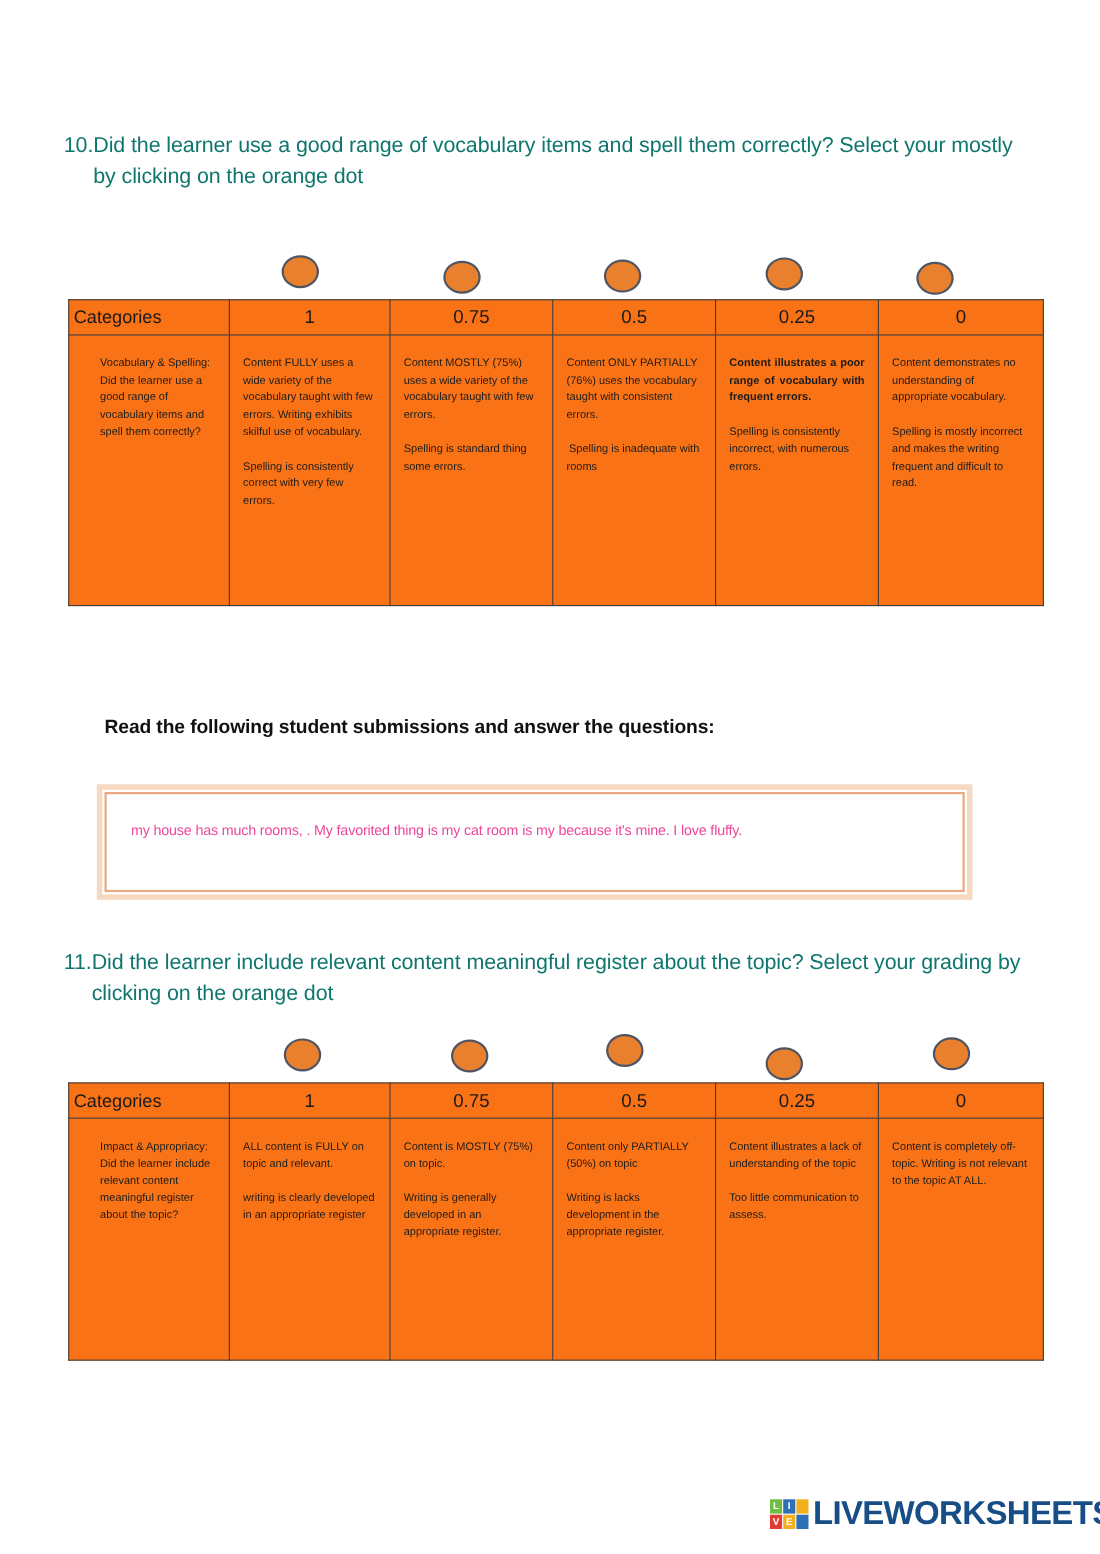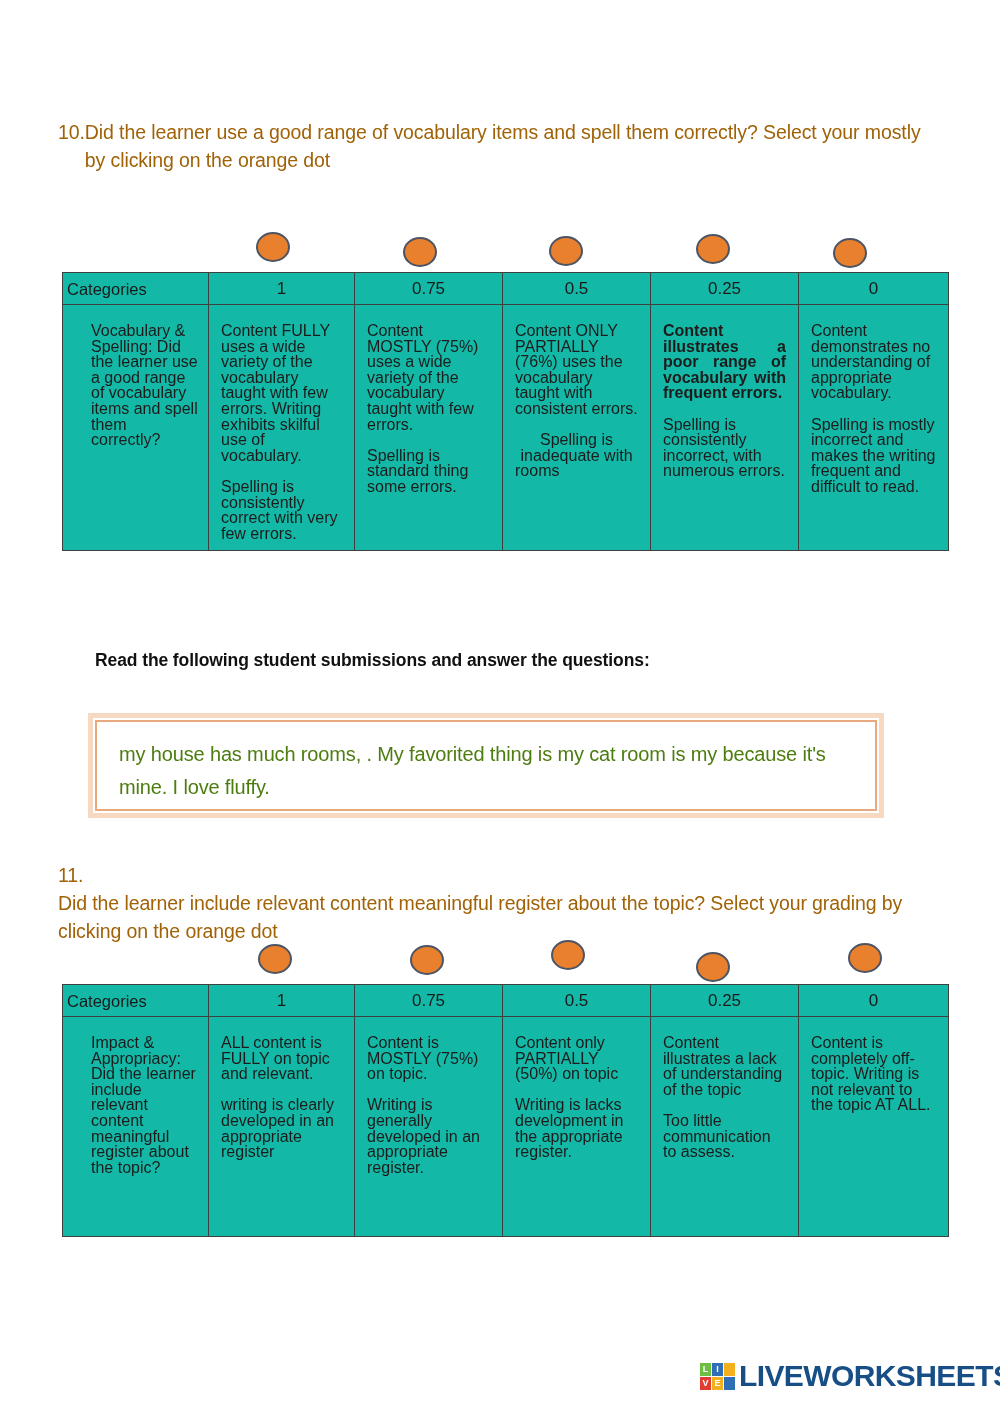--- a/index.html
+++ b/index.html
@@ -17,33 +17,33 @@
     overflow: hidden;
   }
 
   
   .question {
     position: absolute;
     display: flex;
     align-items: flex-start;
     font-size: 19.5px;
     line-height: 28px;
-    color: #a16207;
+    color: #0f766e;
     letter-spacing: -0.1px;
   }
   .q-num {
     flex: 0 0 auto;
     white-space: pre;
   }
   .q-text {
     flex: 1 1 auto;
   }
 
   #question-10 { left: 58px; top: 118px; width: 875px; }
-  #question-11 { left: 58px; top: 861px; width: 875px; flex-direction: column; }
+  #question-11 { left: 58px; top: 861px; width: 875px; }
 
   
   .dot-row {
     position: absolute;
     left: 62px;
     width: 886px;
     height: 52px;
   }
   .dot {
     position: absolute;
@@ -57,21 +57,21 @@
   #dot-row-10 { top: 226px; }
   #dot-row-11 { top: 936px; }
 
   
   .rubric {
     position: absolute;
     left: 62px;
     width: 886px;
     border-collapse: collapse;
     table-layout: fixed;
-    background: #14b8a6;
+    background: #f97316;
   }
   .rubric td, .rubric th {
     border: 1px solid #3f3f3f;
     vertical-align: top;
     padding: 0;
   }
   .rubric thead th {
     height: 32px;
     font-weight: normal;
     font-size: 17px;
@@ -79,21 +79,21 @@
     text-align: center;
     vertical-align: middle;
     padding: 0 0 0 0;
   }
   .rubric thead th.cat {
     text-align: left;
     padding-left: 4px;
     font-size: 16.5px;
   }
   .rubric tbody td {
-    font-size: 16px;
+    font-size: 10px;
     line-height: 15.6px;
     padding: 18px 12px 8px 12px;
     color: #1c1c1c;
   }
   .rubric tbody td.first-col {
     padding: 18px 8px 8px 28px;
   }
   .rubric tbody td p { margin: 0; }
   .rubric tbody td p.gap { margin-top: 15.6px; }
   .just { text-align: justify; font-weight: bold; }
@@ -126,23 +126,23 @@
     padding: 2px;
   }
   #submission-inner {
     width: 100%;
     height: 100%;
     border: 2px solid #E9A97E;
     background: #ffffff;
     padding: 16px 22px;
   }
   #submission-text {
-    font-size: 20px;
+    font-size: 13px;
     line-height: 33px;
-    color: #4d7c0f;
+    color: #ec4899;
     letter-spacing: -0.15px;
   }
 
   
   #footer-logo {
     position: absolute;
     left: 700px;
     top: 1355px;
     display: flex;
     align-items: center;

